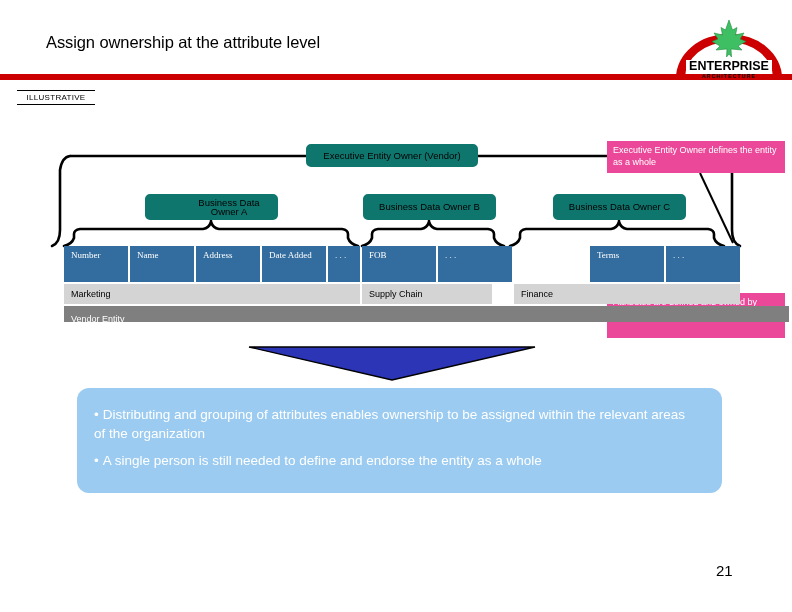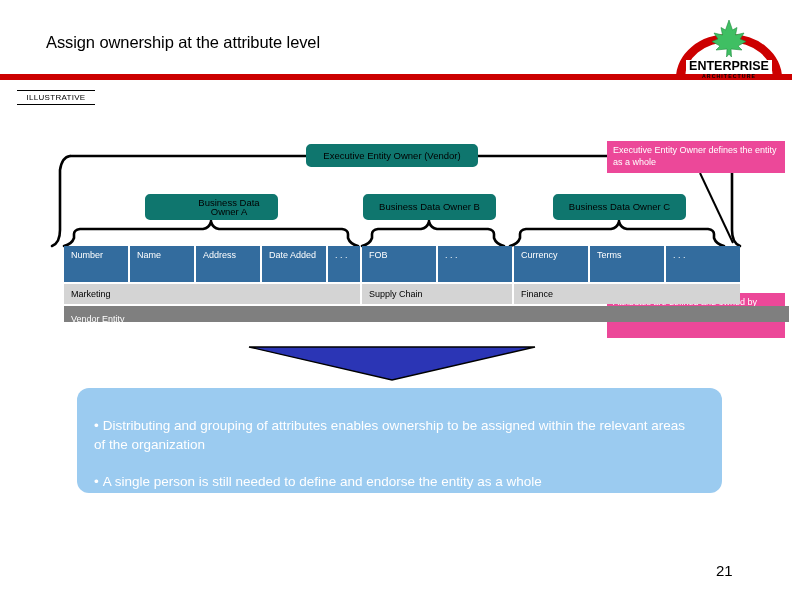--- a/index.html
+++ b/index.html
@@ -109,20 +109,21 @@
   #callout-top    { left: 607px; top: 141px; width: 178px; height: 32px; }
   #callout-bottom { left: 607px; top: 293px; width: 178px; height: 45px; }
 
   
   .attr-row {
     position: absolute;
     left: 64px;
     top: 246px;
     width: 725px;
     height: 20px;
+    font-family: Liberation Serif, serif;
   }
   .attr-cell {
     position: absolute;
     top: 0;
     height: 36px;
     background: #336c9e;
     color: #ffffff;
     font-size: 9px;
     line-height: 11px;
     padding: 4px 0 0 7px;
@@ -165,29 +166,29 @@
   
   .summary {
     position: absolute;
     left: 77px;
     top: 388px;
     width: 645px;
     height: 105px;
     background: #9bcbf0;
     border-radius: 12px;
     box-sizing: border-box;
-    padding: 28px 22px 0 17px;
+    padding: 17px 22px 0 17px;
   }
   .summary p {
     margin: 0;
     color: #ffffff;
     font-size: 13.5px;
     line-height: 19px;
   }
-  .summary p + p { margin-top: 18px; }
+  .summary p + p { margin-top: 8px; }
   .bullet-dot { margin-right: 4px; }
 
   
   .page-num {
     position: absolute;
     left: 716px;
     top: 562px;
     font-size: 15px;
     color: #000000;
   }
@@ -262,28 +263,27 @@
   <div class="callout" id="callout-bottom">Attributes are defined and owned by different business areas</div>
 
   <div class="attr-row">
     <div class="attr-cell" style="left:0px;width:64px;">Number</div>
     <div class="attr-cell" style="left:66px;width:64px;">Name</div>
     <div class="attr-cell" style="left:132px;width:64px;">Address</div>
     <div class="attr-cell" style="left:198px;width:64px;">Date Added</div>
     <div class="attr-cell" style="left:264px;width:32px;">. . .</div>
     <div class="attr-cell" style="left:298px;width:74px;">FOB</div>
     <div class="attr-cell" style="left:374px;width:74px;">. . .</div>
-    <div class="attr-cell" style="left:450px;width:74px;">Currency</div>
     <div class="attr-cell" style="left:526px;width:74px;">Terms</div>
     <div class="attr-cell" style="left:602px;width:74px;">. . .</div>
   </div>
 
   <div class="gray-row">
     <div class="gray-cell" style="left:0px;width:296px;">Marketing</div>
-    <div class="gray-cell" style="left:298px;width:150px;">Supply Chain</div>
+    <div class="gray-cell" style="left:298px;width:130px;">Supply Chain</div>
     <div class="gray-cell" style="left:450px;width:226px;">Finance</div>
   </div>
 
   <div class="entity-row">Vendor Entity</div>
 
   <div class="summary">
     <p>
       <span class="bullet-dot">•</span><span>Distributing and grouping of attributes enables ownership to be assigned within the relevant areas of the organization</span>
     </p>
     <p>

